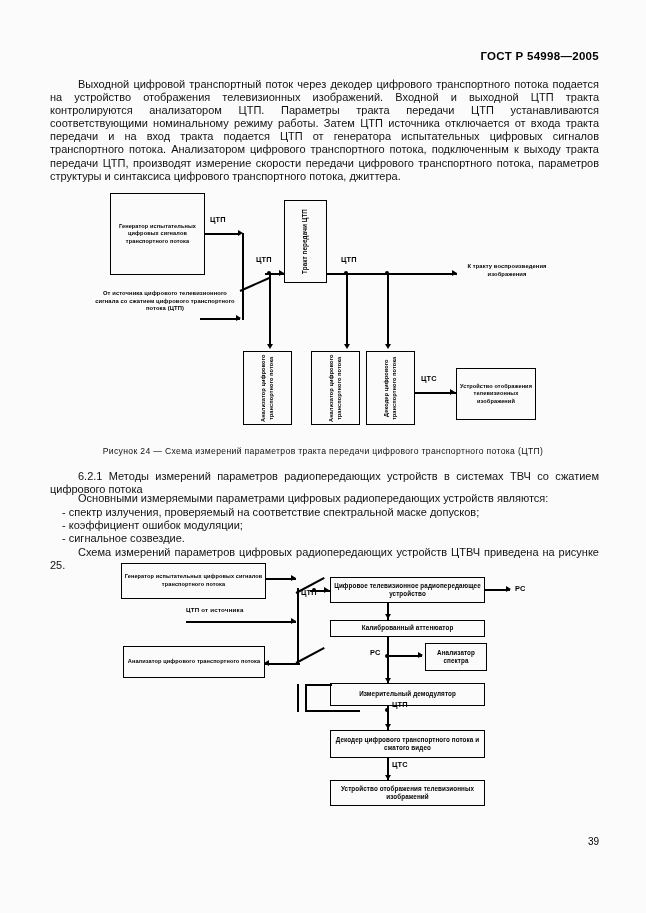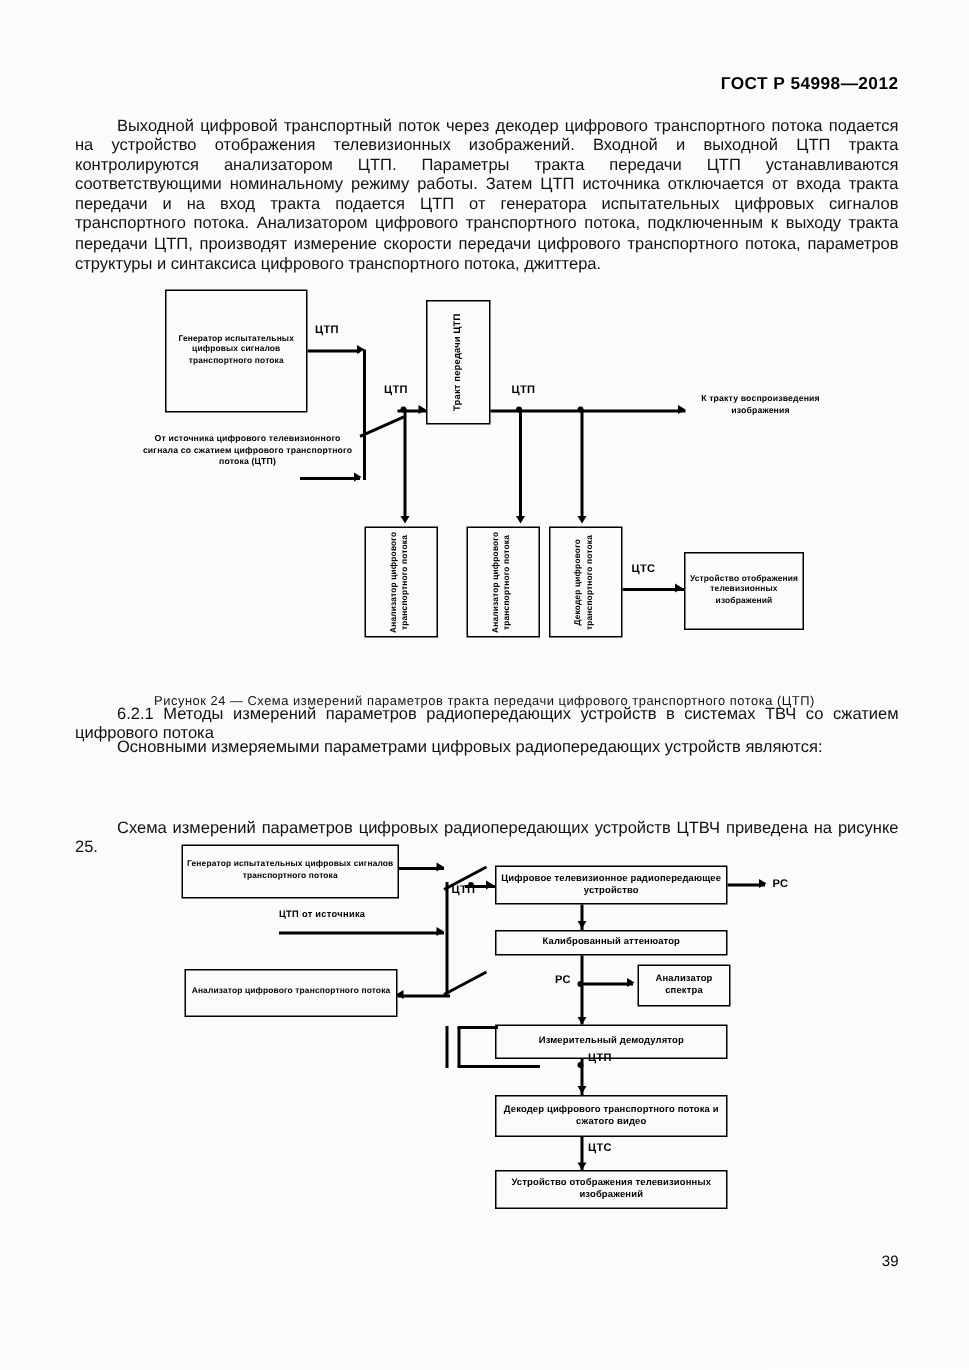--- a/index.html
+++ b/index.html
@@ -52,21 +52,21 @@
 
   .caption {
     position: absolute;
     left: 0;
     width: 646px;
     text-align: center;
     font-size: 8.6px;
     color: #111;
     letter-spacing: 0.35px;
   }
-  #caption-24 { top: 462px; }
+  #caption-24 { top: 446px; }
   #caption-25 { top: 800px; line-height: 12.5px; }
 
   .page-number {
     position: absolute;
     right: 47px;
     top: 836px;
     font-size: 10px;
     margin-left: 16px;
   }
 
@@ -151,21 +151,21 @@
     height: 1.9px;
     background: #000;
     transform-origin: left center;
   }
 </style>
 </head>
 <body>
 
 <div class="page">
 
-  <div class="header-std">ГОСТ Р 54998—2012</div>
+  <div class="header-std">ГОСТ Р 54998—2005</div>
 
   <div class="body-text" id="para-intro">
     <p class="indent">Выходной цифровой транспортный поток через декодер цифрового транспортного потока подается на устройство отображения телевизионных изображений. Входной и выходной ЦТП тракта контролируются анализатором ЦТП.  Параметры тракта передачи ЦТП устанавливаются соответствующими номинальному режиму работы. Затем ЦТП источника отключается от входа тракта передачи и на вход тракта подается ЦТП от генератора испытательных  цифровых сигналов транспортного потока. Анализатором цифрового транспортного потока, подключенным к выходу тракта передачи ЦТП, производят измерение скорости передачи цифрового транспортного потока,  параметров структуры и синтаксиса цифрового транспортного потока, джиттера.</p>
   </div>
 
   <div class="diagram" id="diagram-24">
 
     <div class="node" style="left:110px; top:193px; width:95px; height:82px;">Генератор испытательных цифровых сигналов транспортного потока</div>
 
     <div class="sig-label" style="left:210px; top:215px;">ЦТП</div>
@@ -223,20 +223,25 @@
   <div class="caption" id="caption-24">Рисунок 24 — Схема измерений параметров тракта передачи цифрового транспортного потока (ЦТП)</div>
 
   <div class="body-text" id="para-61">
     <p class="indent">6.2.1 Методы измерений параметров радиопередающих устройств в системах ТВЧ со сжатием цифрового потока</p>
   </div>
 
   <div class="body-text" id="para-62">
     <p class="indent">Основными измеряемыми параметрами цифровых радиопередающих устройств являются:</p>
   </div>
 
+  <div class="body-text" id="para-list">
+    <p>- спектр излучения, проверяемый на соответствие спектральной маске допусков;</p>
+    <p>- коэффициент ошибок модуляции;</p>
+    <p>- сигнальное созвездие.</p>
+  </div>
 
   <div class="body-text" id="para-scheme25">
     <p class="indent">Схема измерений параметров  цифровых радиопередающих устройств ЦТВЧ приведена на рисунке 25.</p>
   </div>
 
   <div class="diagram" id="diagram-25">
 
     <div class="node" style="left:121px; top:563px; width:145px; height:36px;">Генератор испытательных цифровых сигналов транспортного потока</div>
 
     <div class="wire h" style="left:266px; top:578px; width:30px;"></div>

